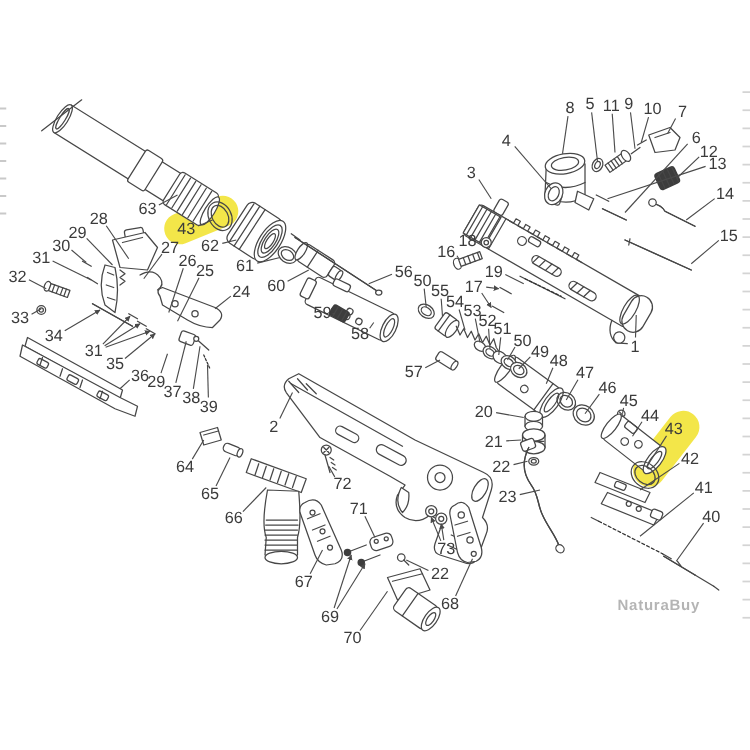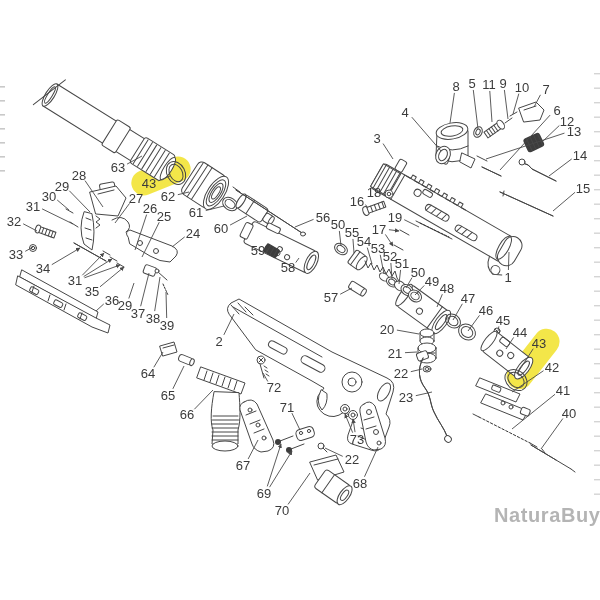--- a/index.html
+++ b/index.html
@@ -3,21 +3,21 @@
 <meta charset="utf-8">
 <style>
   html,body{margin:0;padding:0;background:#ffffff;}
   .stage{position:relative;width:600px;height:600px;background:#ffffff;overflow:hidden;
          font-family:"Liberation Sans",sans-serif;}
   svg{position:absolute;left:0;top:0;}
   .ln *{stroke:#474747;stroke-width:1;fill:none;stroke-linecap:round;stroke-linejoin:round;}
   .ln .wf{fill:#ffffff;}
   .ln .dk{fill:#3d3d3d;stroke:none;}
   .ln .coil{fill:none;stroke:#333333;}
-  .watermark{position:absolute;left:494px;top:504px;font-size:20px;letter-spacing:.6px;
+  .watermark{position:absolute;left:494px;top:477px;font-size:12px;letter-spacing:.6px;
              color:#9c9c9c;font-weight:bold;opacity:.75;}
 </style>
 </head>
 <body>
 
 <div class="stage">
 
 <svg id="art" viewBox="0 0 600 600" width="600" height="600">
   <defs>
     <marker id="arr" markerWidth="6" markerHeight="6" refX="4.5" refY="2.5" orient="auto">

